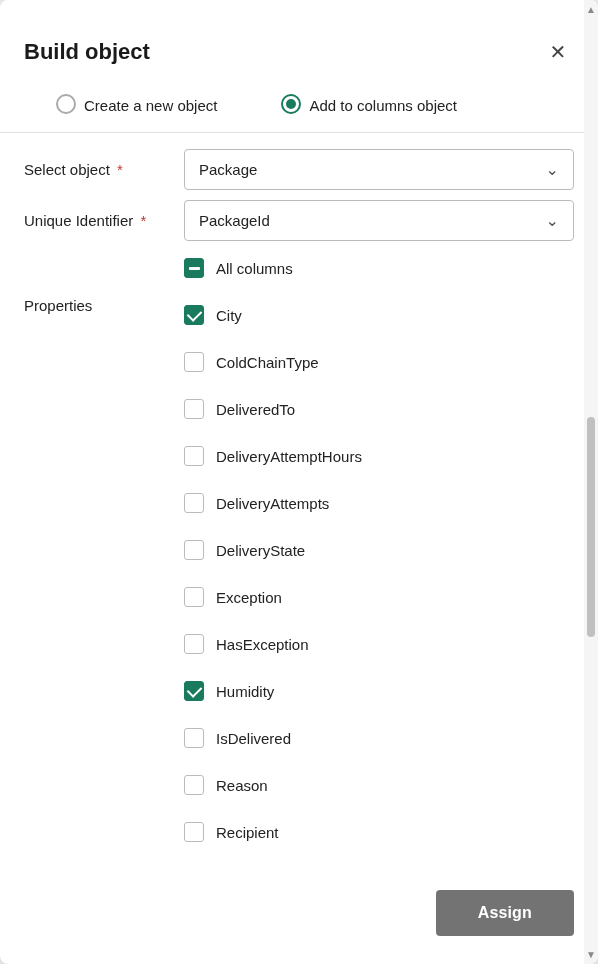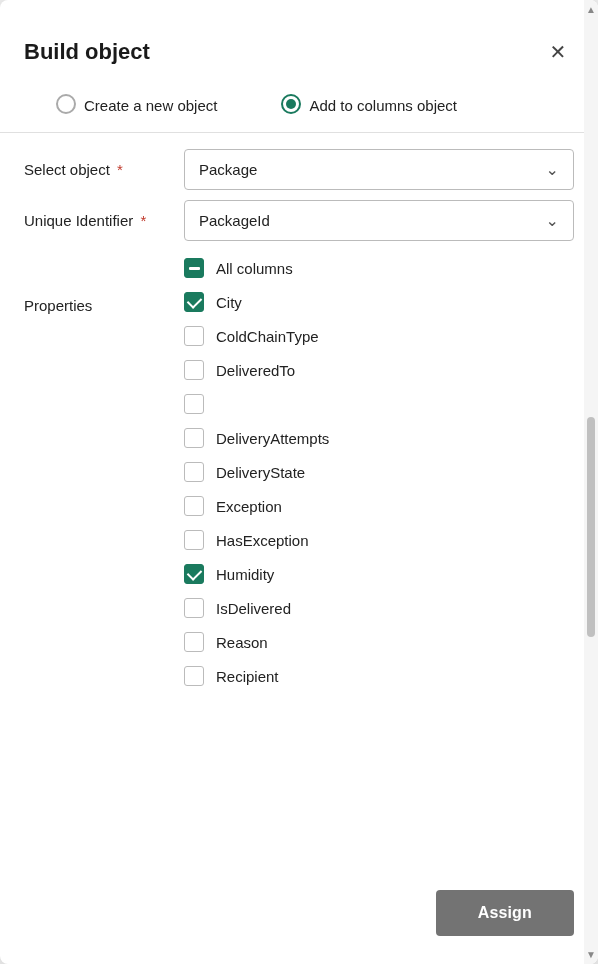--- a/index.html
+++ b/index.html
@@ -135,21 +135,21 @@
       font-size: 15px;
       color: #222;
       min-width: 160px;
       padding-top: 2px;
       margin-top: 44px;
     }
     .checkboxes-col {
       flex: 1;
       display: flex;
       flex-direction: column;
-      gap: 0px;
+      gap: 13px;
     }
     .checkbox-row {
       display: flex;
       align-items: center;
       gap: 12px;
       padding: 7px 0 7px 0;
       font-size: 15px;
       color: #222;
       cursor: pointer;
     }
@@ -275,20 +275,21 @@
         <div class="checkbox-row">
           <div class="checkbox-box"></div>
           <span>ColdChainType</span>
         </div>
         <div class="checkbox-row">
           <div class="checkbox-box"></div>
           <span>DeliveredTo</span>
         </div>
         <div class="checkbox-row">
           <div class="checkbox-box"></div>
+          <span>DeliveryAttemptHours</span>
         </div>
         <div class="checkbox-row">
           <div class="checkbox-box"></div>
           <span>DeliveryAttempts</span>
         </div>
         <div class="checkbox-row">
           <div class="checkbox-box"></div>
           <span>DeliveryState</span>
         </div>
         <div class="checkbox-row">

